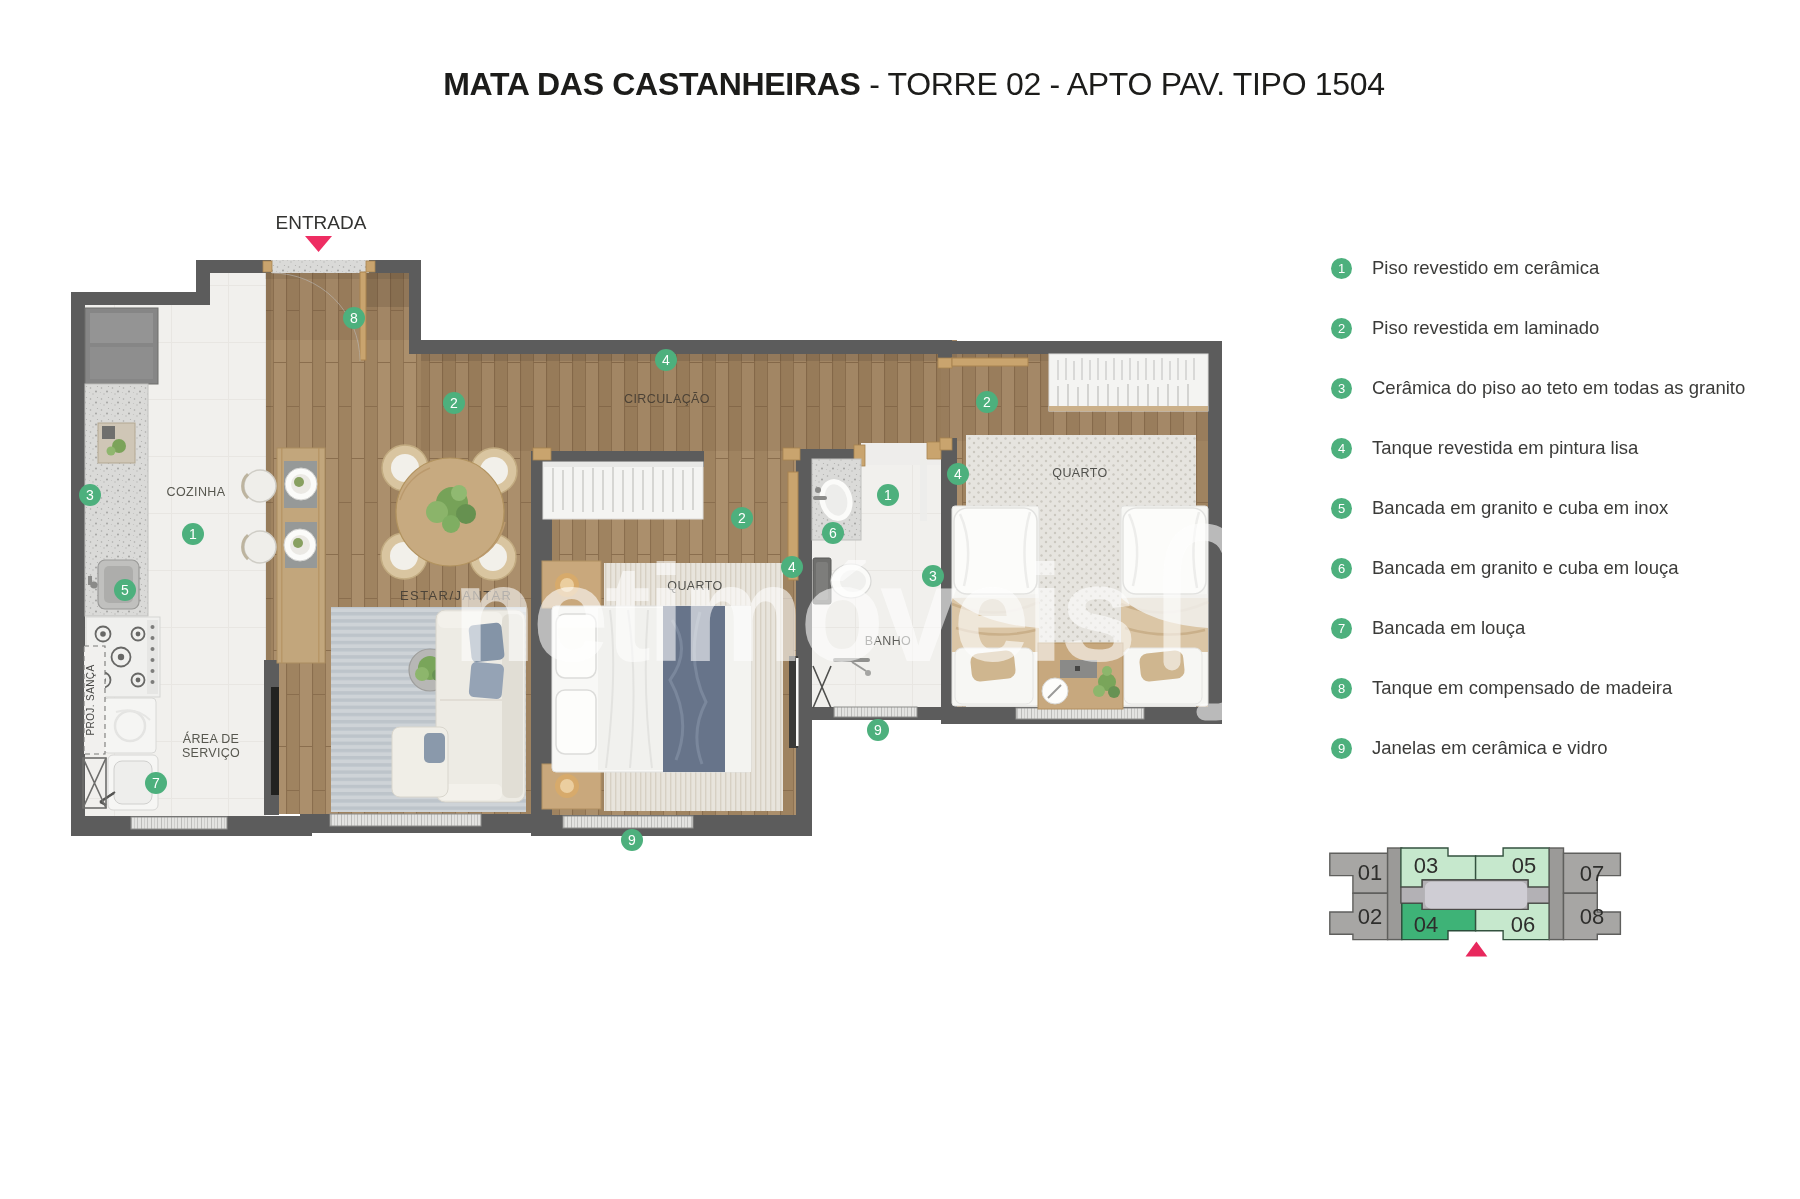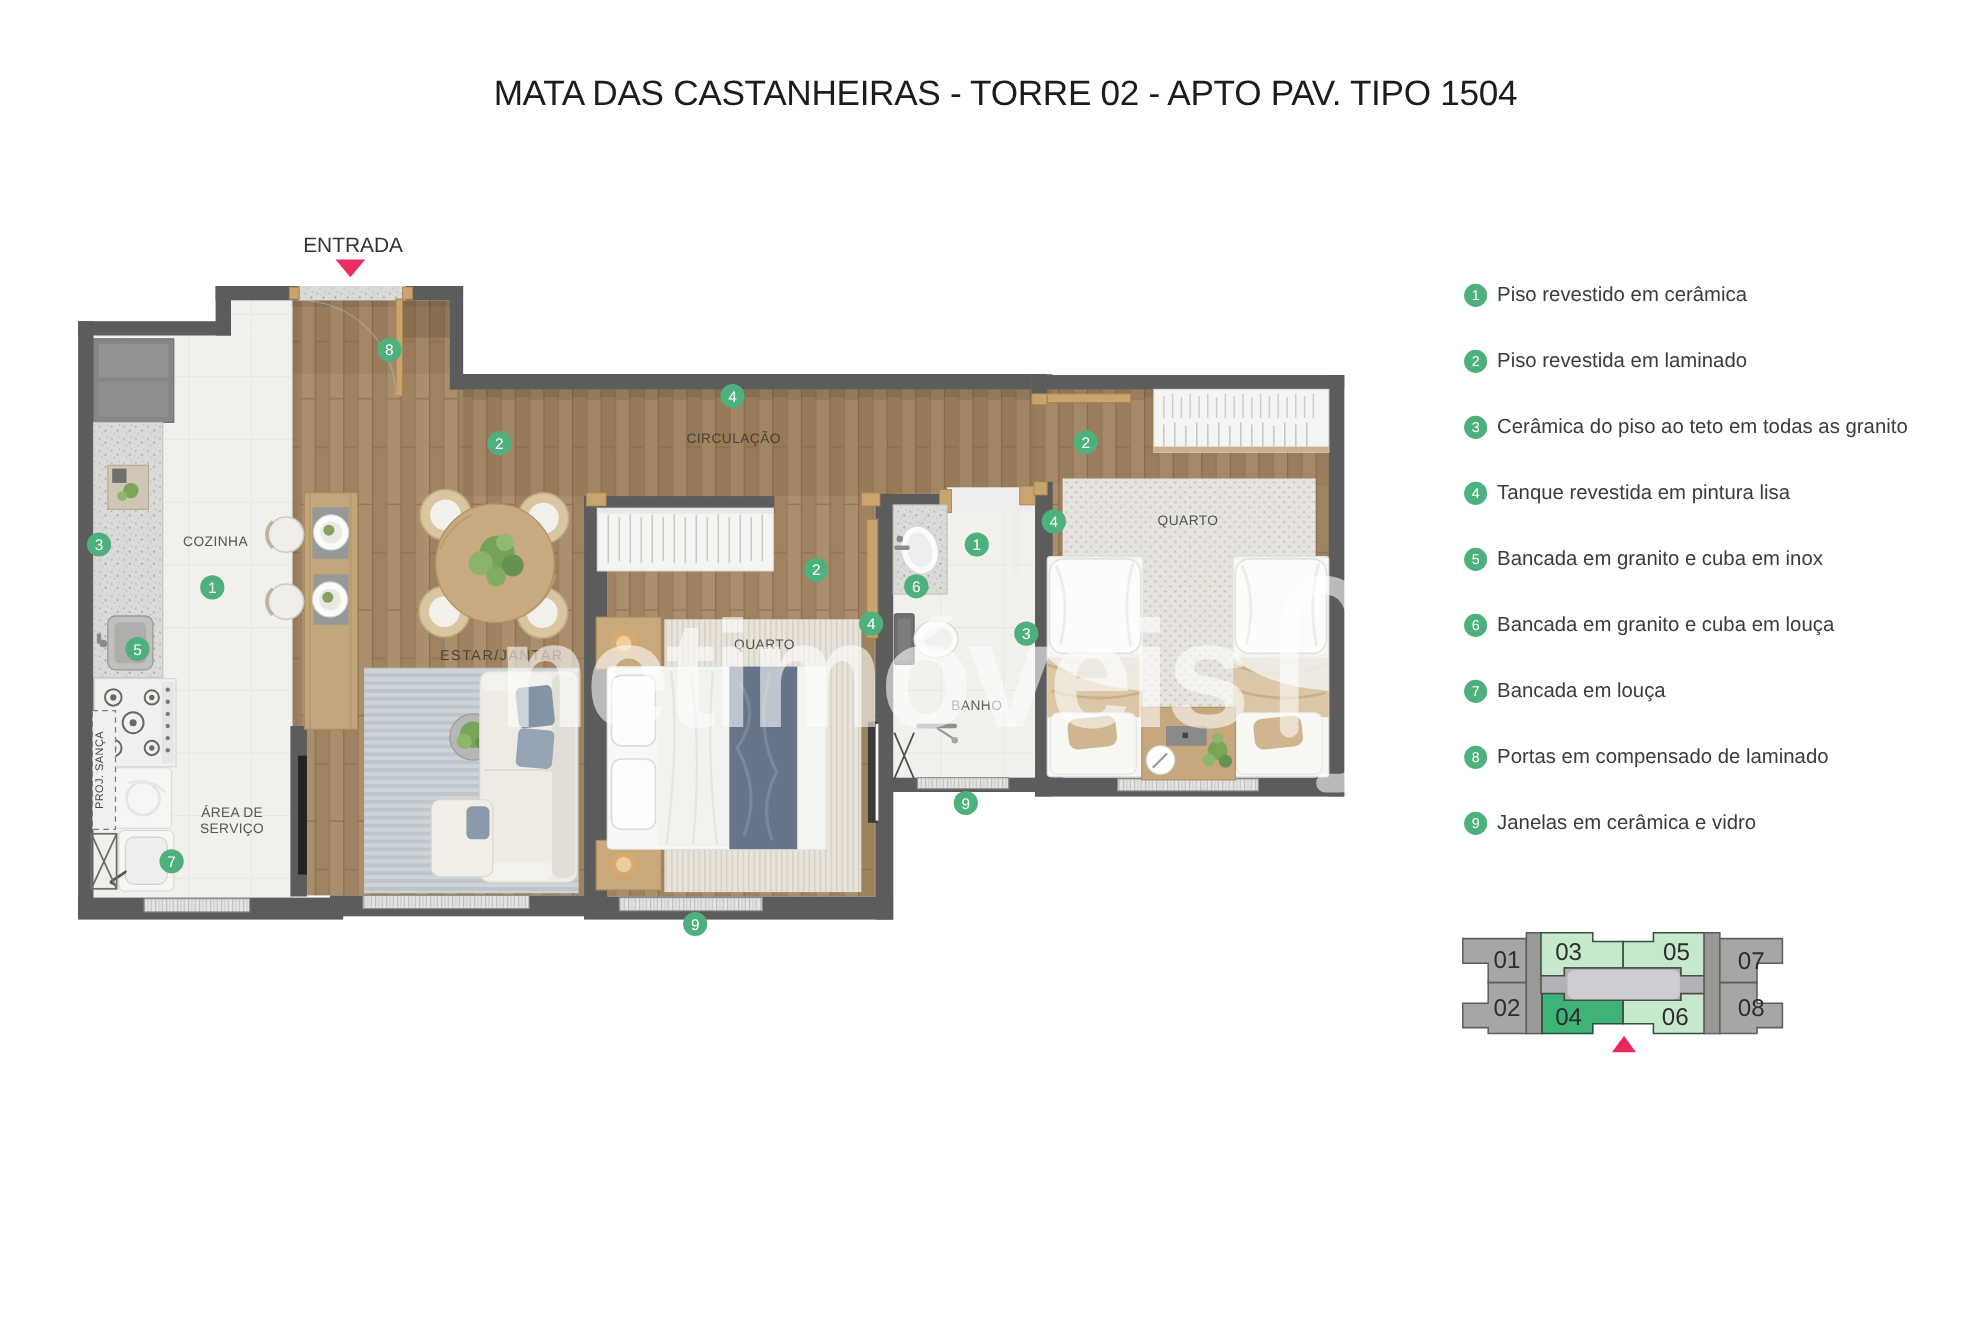--- a/index.html
+++ b/index.html
@@ -1,24 +1,24 @@
 <!DOCTYPE html>
 <html><head>
 <meta charset="utf-8">
 <style>
 html,body{margin:0;padding:0;width:1800px;height:1199px;background:#ffffff;font-family:"Liberation Sans",sans-serif;overflow:hidden;}
 .abs{position:absolute;}
 .leg{position:absolute;left:1331px;height:22px;display:flex;align-items:center;}
 .lc{width:21px;height:21px;border-radius:50%;background:#4db07d;color:#fff;font-size:13px;display:flex;align-items:center;justify-content:center;flex:none;}
-.lt{margin-left:9px;font-size:18.5px;color:#3b3b39;letter-spacing:0;white-space:nowrap;}
+.lt{margin-left:20px;font-size:18.5px;color:#3b3b39;letter-spacing:0;white-space:nowrap;}
 </style>
 </head>
 <body>
 
-<div class="abs" style="left:14px;top:66px;width:1800px;text-align:center;font-size:32px;color:#1c1c1a;letter-spacing:-.3px;"><span style="font-weight:normal;">MATA DAS CASTANHEIRAS</span> - TORRE 02 - APTO PAV. TIPO 1504</div>
+<div class="abs" style="left:14px;top:66px;width:1800px;text-align:center;font-size:32px;color:#1c1c1a;letter-spacing:-.3px;"><span style="font-weight:bold;">MATA DAS CASTANHEIRAS</span> - TORRE 02 - APTO PAV. TIPO 1504</div>
 
 <svg class="abs" style="left:0;top:0" width="1800" height="1199" viewBox="0 0 1800 1199">
 <defs>
 <pattern id="wood" width="26" height="96" patternUnits="userSpaceOnUse">
   <rect width="26" height="96" fill="#a68a68"></rect>
   <rect x="0" width="13" height="96" fill="#987c57" opacity=".5"></rect>
   <rect x="13" width="13" height="96" fill="#b29572" opacity=".45"></rect>
   <rect x="0" width="1.1" height="96" fill="#8a6e4e"></rect>
   <rect x="13" width="1" height="96" fill="#8f7353"></rect>
   <rect x="0" y="22" width="13" height="1" fill="#8a6e4e"></rect>
@@ -616,21 +616,21 @@
     <div class="lt">Bancada em granito e cuba em louça</div>
   </div>
 
 <div class="leg" style="top:617px;">
     <div class="lc">7</div>
     <div class="lt">Bancada em louça</div>
   </div>
 
 <div class="leg" style="top:677px;">
     <div class="lc">8</div>
-    <div class="lt">Portas em compensado de laminado</div>
+    <div class="lt">Tanque em compensado de madeira</div>
   </div>
 
 <div class="leg" style="top:737px;">
     <div class="lc">9</div>
     <div class="lt">Janelas em cerâmica e vidro</div>
   </div>
 
 <svg class="abs" style="left:1320px;top:840px" width="320" height="130" viewBox="0 0 320 130">
 
 <g>

